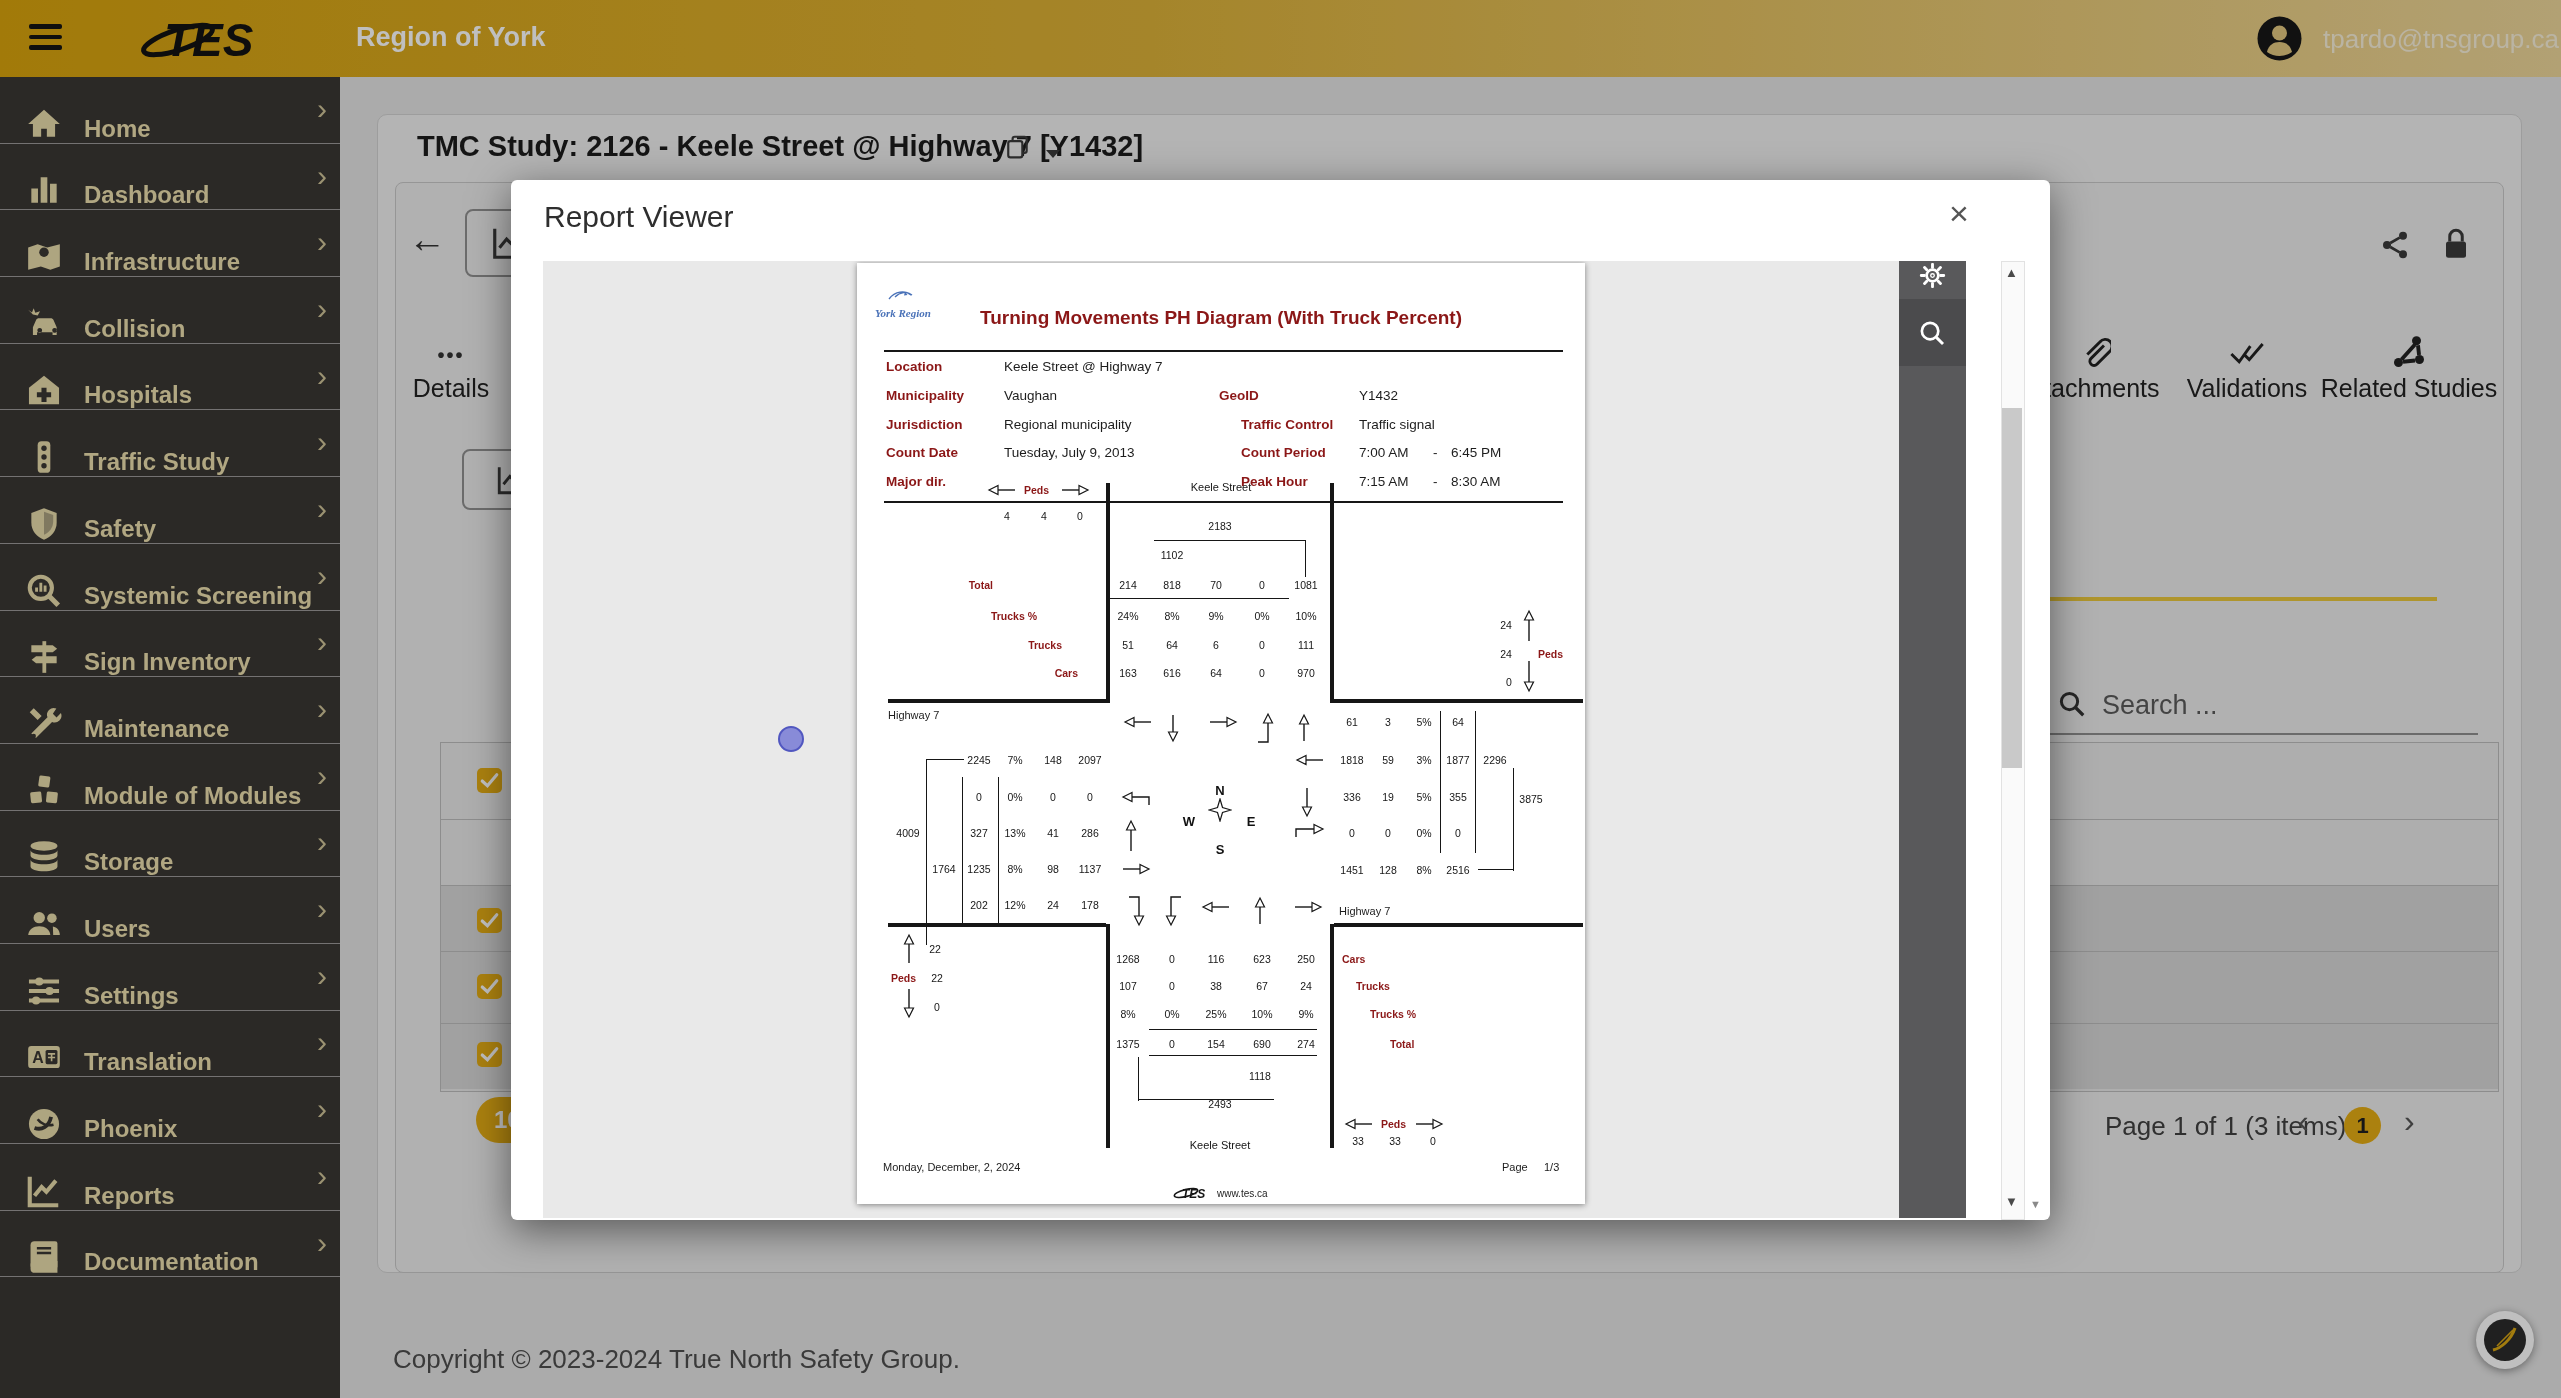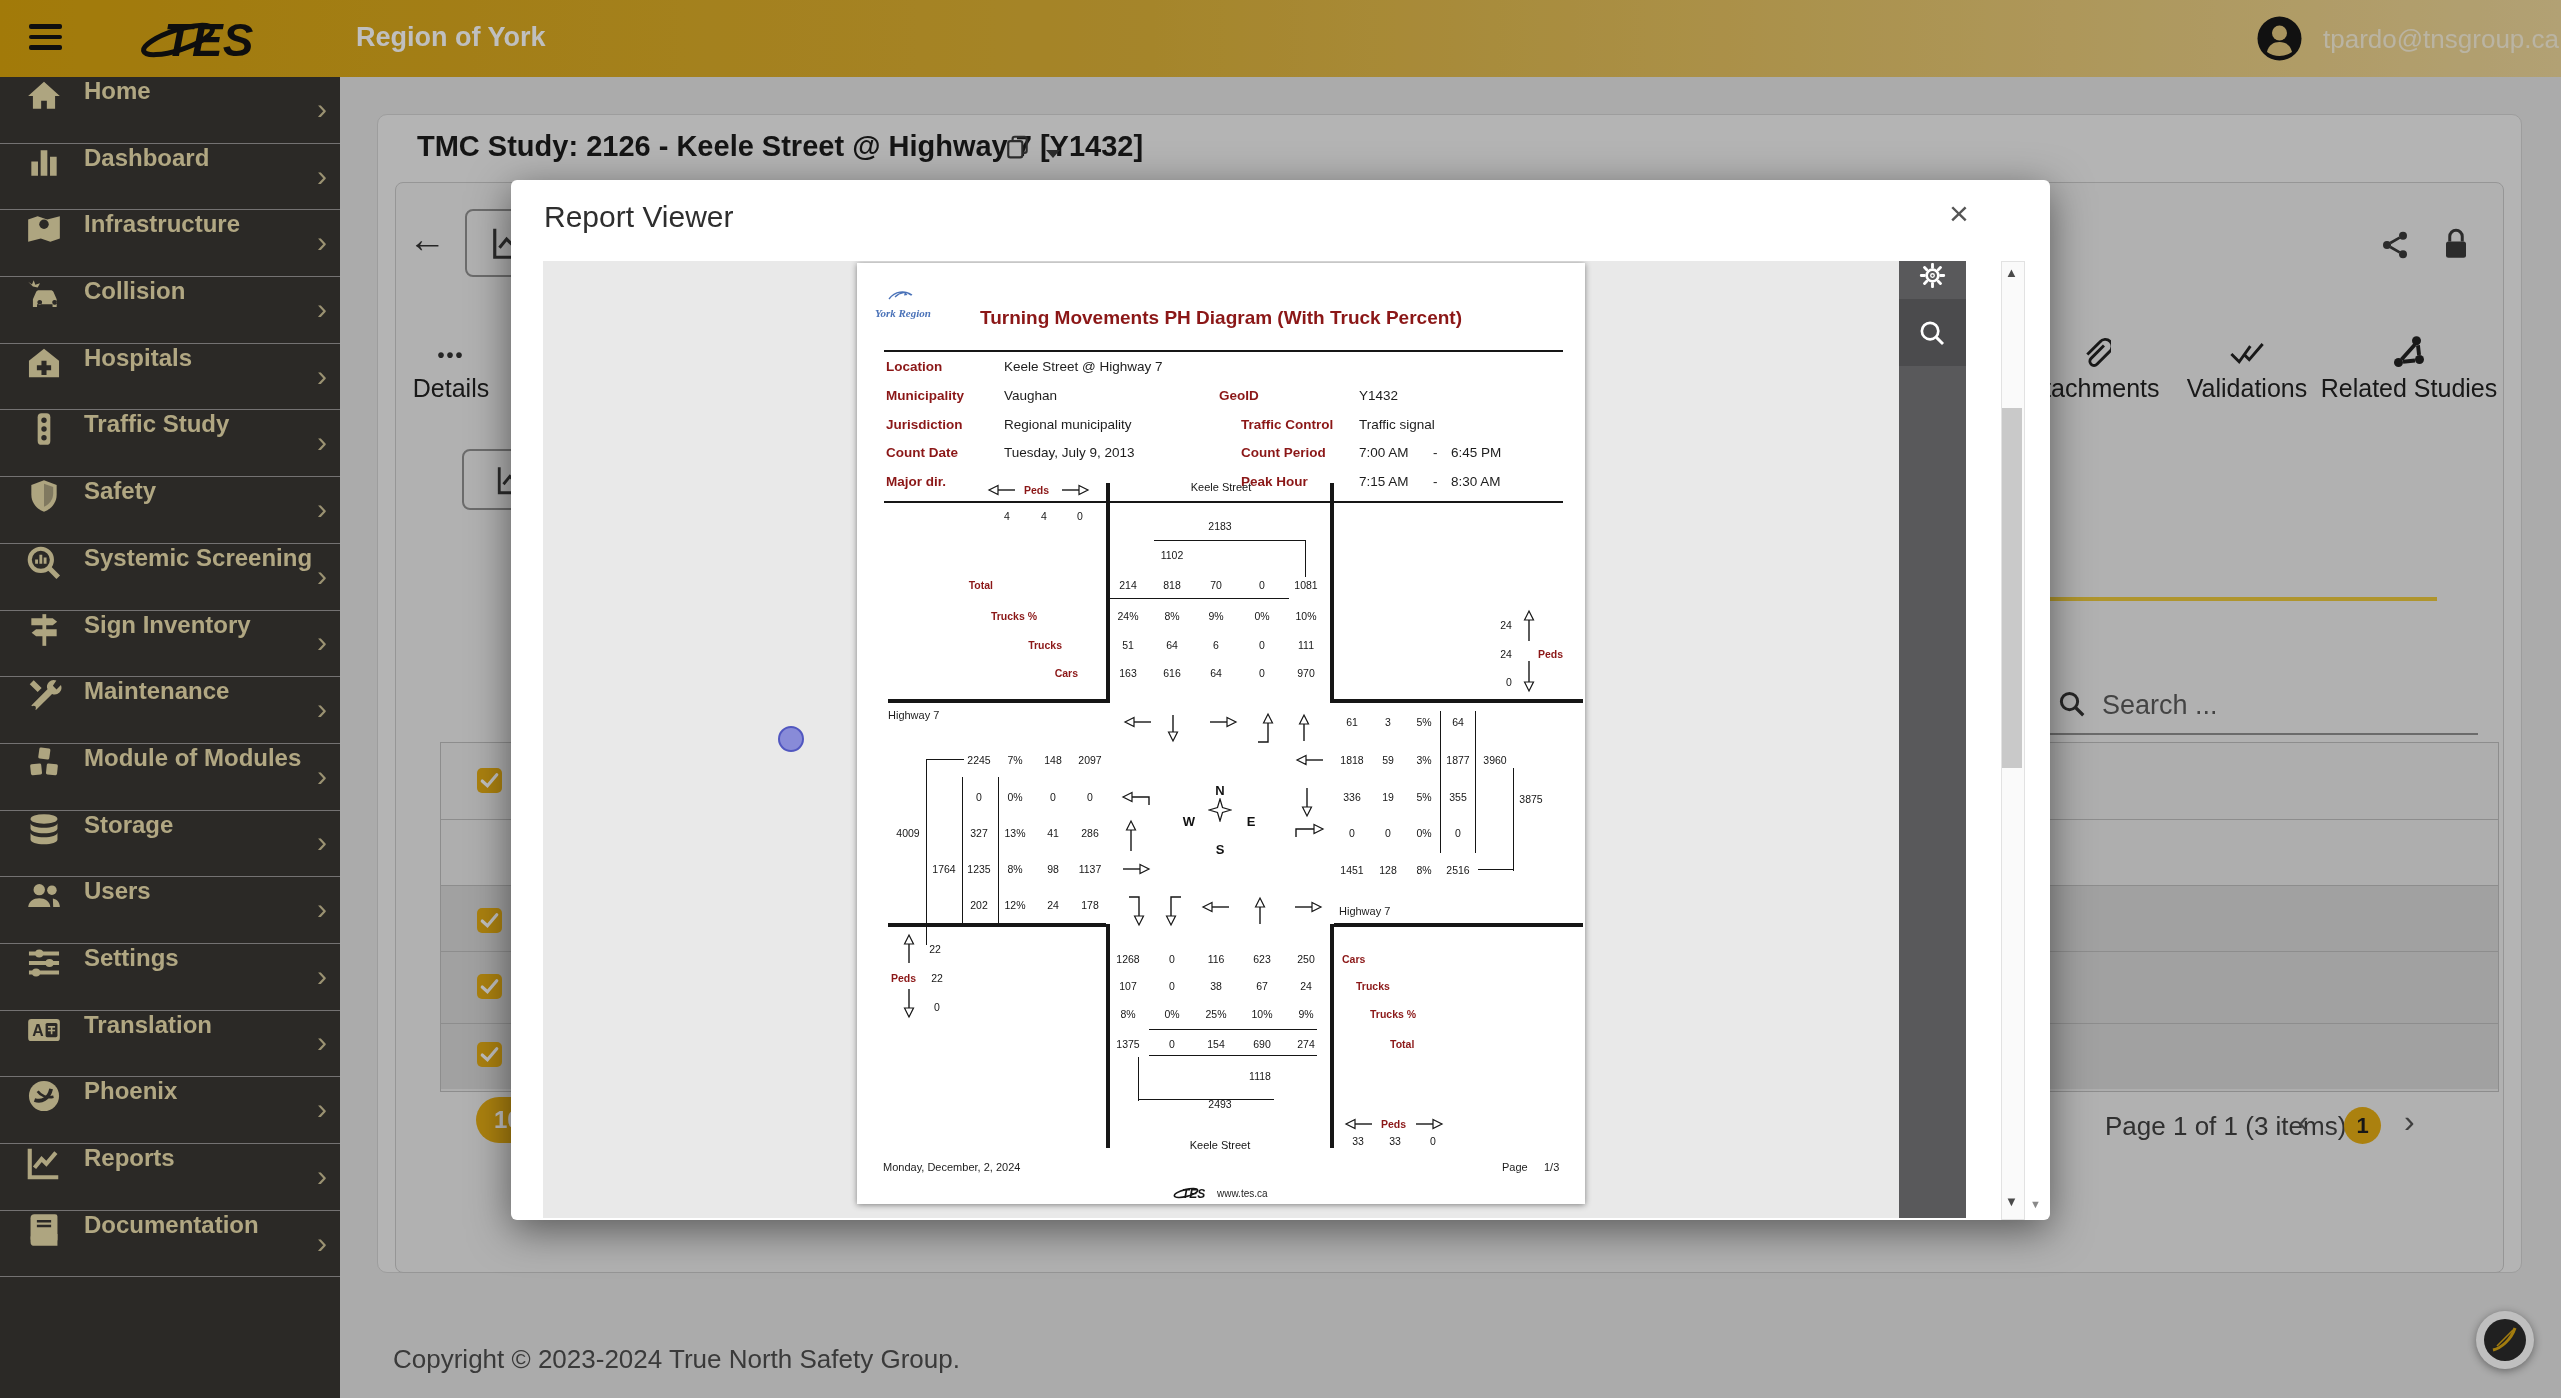--- a/index.html
+++ b/index.html
@@ -9,21 +9,21 @@
   
   #topbar{position:absolute;left:0;top:0;width:2561px;height:77px;
     background:linear-gradient(90deg,#d8a30d 0%,#ddb239 45%,#eed79b 100%);z-index:1}
   #hamburger{position:absolute;left:29px;top:24px;width:34px;height:30px;cursor:pointer}
   #hamburger div{width:33px;height:4.5px;background:#151515;border-radius:2px;margin-bottom:6px}
   #brand-logo{position:absolute;left:140px;top:8px}
   #region-title{position:absolute;left:356px;top:22px;font-size:27px;font-weight:bold;color:#fff}
   #user-email{position:absolute;left:2323px;top:24px;font-size:26px;color:#f8f0da}
   
   #sidebar{position:absolute;left:0;top:77px;width:340px;height:1321px;background:#3a3733;z-index:1}
-  .sb-item{display:flex;align-items:flex-start;height:65.7px;border-bottom:1px solid rgba(235,235,235,.55);
+  .sb-item{display:flex;align-items:flex-end;height:65.7px;border-bottom:1px solid rgba(235,235,235,.55);
     position:relative;cursor:pointer}
   .s-ic{width:38px;height:38px;margin-left:25px;flex:0 0 auto}
   .s-ic svg{width:38px;height:38px;fill:#e9dcab}
   .s-lb{margin-left:21px;font-size:24px;font-weight:bold;color:#ecdfae;white-space:nowrap}
   .s-ch{position:absolute;right:13px;top:50%;transform:translateY(-54%);font-size:30px;color:#cfc398}
   
   #main-card{position:absolute;left:377px;top:114px;width:2143px;height:1157px;background:#f0f0f0;
     border:1px solid #d2d2d2;border-radius:10px;z-index:1}
   #inner-panel{position:absolute;left:395px;top:182px;width:2107px;height:1089px;background:#ededed;
     border:1px solid #c8c8c8;border-radius:8px;z-index:1}
@@ -504,21 +504,21 @@
       <span class="cc" style="left:233px;top:642px">178</span>
 
       <span class="cc" style="left:495px;top:459px">61</span>
       <span class="cc" style="left:531px;top:459px">3</span>
       <span class="cc" style="left:567px;top:459px">5%</span>
       <span class="cc" style="left:601px;top:459px">64</span>
       <span class="cc" style="left:495px;top:497px">1818</span>
       <span class="cc" style="left:531px;top:497px">59</span>
       <span class="cc" style="left:567px;top:497px">3%</span>
       <span class="cc" style="left:601px;top:497px">1877</span>
-      <span class="cc" style="left:638px;top:497px">3960</span>
+      <span class="cc" style="left:638px;top:497px">2296</span>
       <span class="cc" style="left:495px;top:534px">336</span>
       <span class="cc" style="left:531px;top:534px">19</span>
       <span class="cc" style="left:567px;top:534px">5%</span>
       <span class="cc" style="left:601px;top:534px">355</span>
       <span class="cc" style="left:674px;top:536px">3875</span>
       <span class="cc" style="left:495px;top:570px">0</span>
       <span class="cc" style="left:531px;top:570px">0</span>
       <span class="cc" style="left:567px;top:570px">0%</span>
       <span class="cc" style="left:601px;top:570px">0</span>
       <span class="cc" style="left:495px;top:607px">1451</span>

